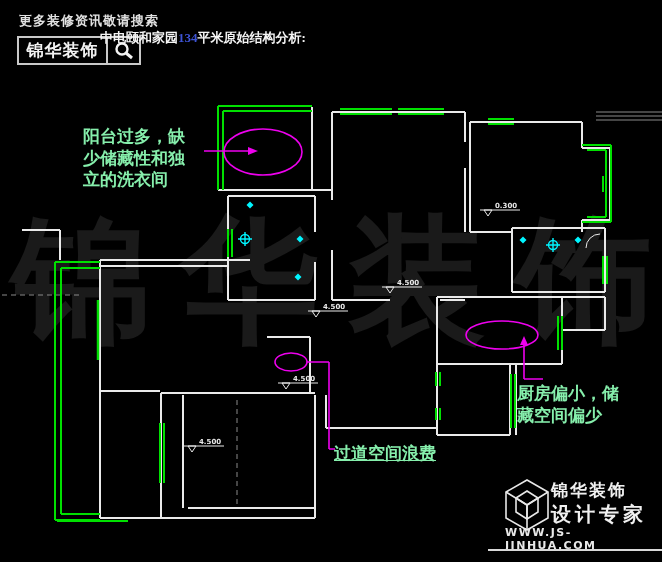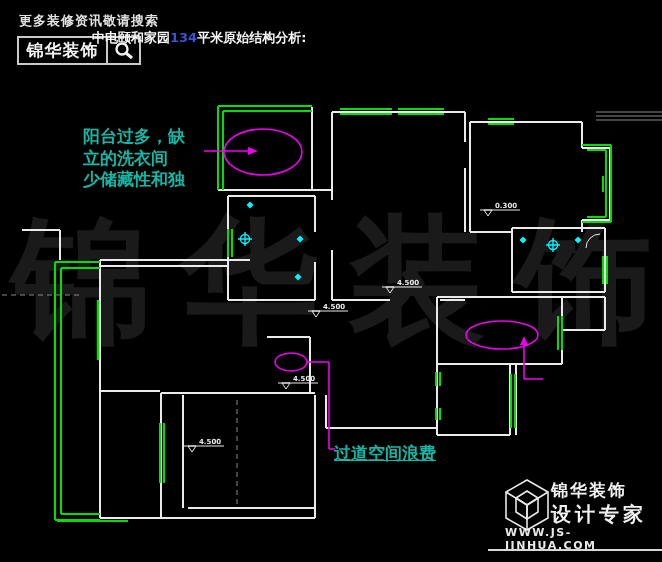--- a/index.html
+++ b/index.html
@@ -5,30 +5,30 @@
   html,body{margin:0;padding:0;background:#000;}
   .stage{position:relative;width:662px;height:562px;background:#000;overflow:hidden;
          font-family:"DejaVu Sans",sans-serif;}
   .abs{position:absolute;}
   
   .search-hint{left:19px;top:12px;font-size:13px;font-weight:bold;color:#e2e2e2;letter-spacing:1px;}
   .logo-box{left:17px;top:36px;width:120px;height:25px;border:2px solid #c9c9c9;display:flex;align-items:stretch;}
   .logo-box .brand{flex:1;display:flex;align-items:center;justify-content:center;
                    font-size:17px;font-weight:bold;color:#f2f2f2;letter-spacing:1px;}
   .logo-box .mag{width:31px;border-left:2px solid #c9c9c9;display:flex;align-items:center;justify-content:center;}
-  .title{left:92px;top:29px;font-size:13px;font-weight:bold;color:#f5f5f5;white-space:nowrap;}
+  .title{left:100px;top:29px;font-size:13px;font-weight:bold;color:#f5f5f5;white-space:nowrap;font-family:Liberation Serif, serif;}
   .title .num{color:#3d53d4;}
   
   .watermark{left:12px;top:212px;width:642px;display:flex;justify-content:space-between;
              font-size:138px;font-weight:bold;color:#1a1a1a;line-height:1;z-index:1;}
   
   svg.plan{left:0;top:0;z-index:2;}
   svg text{font-family:"DejaVu Sans",sans-serif;font-weight:bold;}
   
-  .note{z-index:3;color:#14b8a6;font-size:17px;font-weight:bold;line-height:21.5px;white-space:nowrap;}
+  .note{z-index:3;color:#86efac;font-size:17px;font-weight:bold;line-height:21.5px;white-space:nowrap;}
   .note-balcony{left:83px;top:126px;}
   .note-kitchen{left:517px;top:383px;}
   .note-corridor{left:334px;top:443px;text-decoration:underline;}
   
   .f-brand{left:551px;top:479px;font-size:17px;font-weight:bold;color:#f0f0f0;letter-spacing:2px;z-index:3;}
   .f-tag{left:551px;top:501px;font-size:20px;font-weight:bold;color:#f0f0f0;letter-spacing:4px;z-index:3;}
   .f-url{left:505px;top:526px;font-size:11px;font-weight:bold;color:#e8e8e8;letter-spacing:1.5px;z-index:3;}
   .f-line{left:488px;top:549px;width:174px;height:2px;background:#d8d8d8;z-index:3;}
   .cube{left:504px;top:479px;z-index:3;}
 </style>
@@ -126,22 +126,26 @@
         <polygon points="250,201.5 253.5,205 250,208.5 246.5,205" fill="#00f5ff"></polygon>
         <polygon points="300,235.5 303.5,239 300,242.5 296.5,239" fill="#00f5ff"></polygon>
         <polygon points="298,273.5 301.5,277 298,280.5 294.5,277" fill="#00f5ff"></polygon>
         <polygon points="523,236.5 526.5,240 523,243.5 519.5,240" fill="#00f5ff"></polygon>
         <polygon points="578,236.5 581.5,240 578,243.5 574.5,240" fill="#00f5ff"></polygon>
       </g>
   </svg>
 
   <div class="abs note note-balcony">
     <div>阳台过多，缺</div>
+    <div>少储藏性和独</div>
     <div>立的洗衣间</div>
-    <div>少储藏性和独</div>
+  </div>
+  <div class="abs note note-kitchen">
+    <div>厨房偏小，储</div>
+    <div>藏空间偏少</div>
   </div>
   <div class="abs note note-corridor">
     <div>过道空间浪费</div>
   </div>
 
   <svg class="abs cube" width="46" height="52" viewBox="0 0 46 52">
     <g fill="none" stroke="#e8e8e8" stroke-width="1.6">
       <polygon points="23,1 44,13 44,39 23,51 2,39 2,13"></polygon>
       <path d="M2,13 L23,26 M44,13 L23,26 M23,51 L23,26"></path>
       <polygon points="23,12 34,19 34,33 23,40 12,33 12,19"></polygon>

